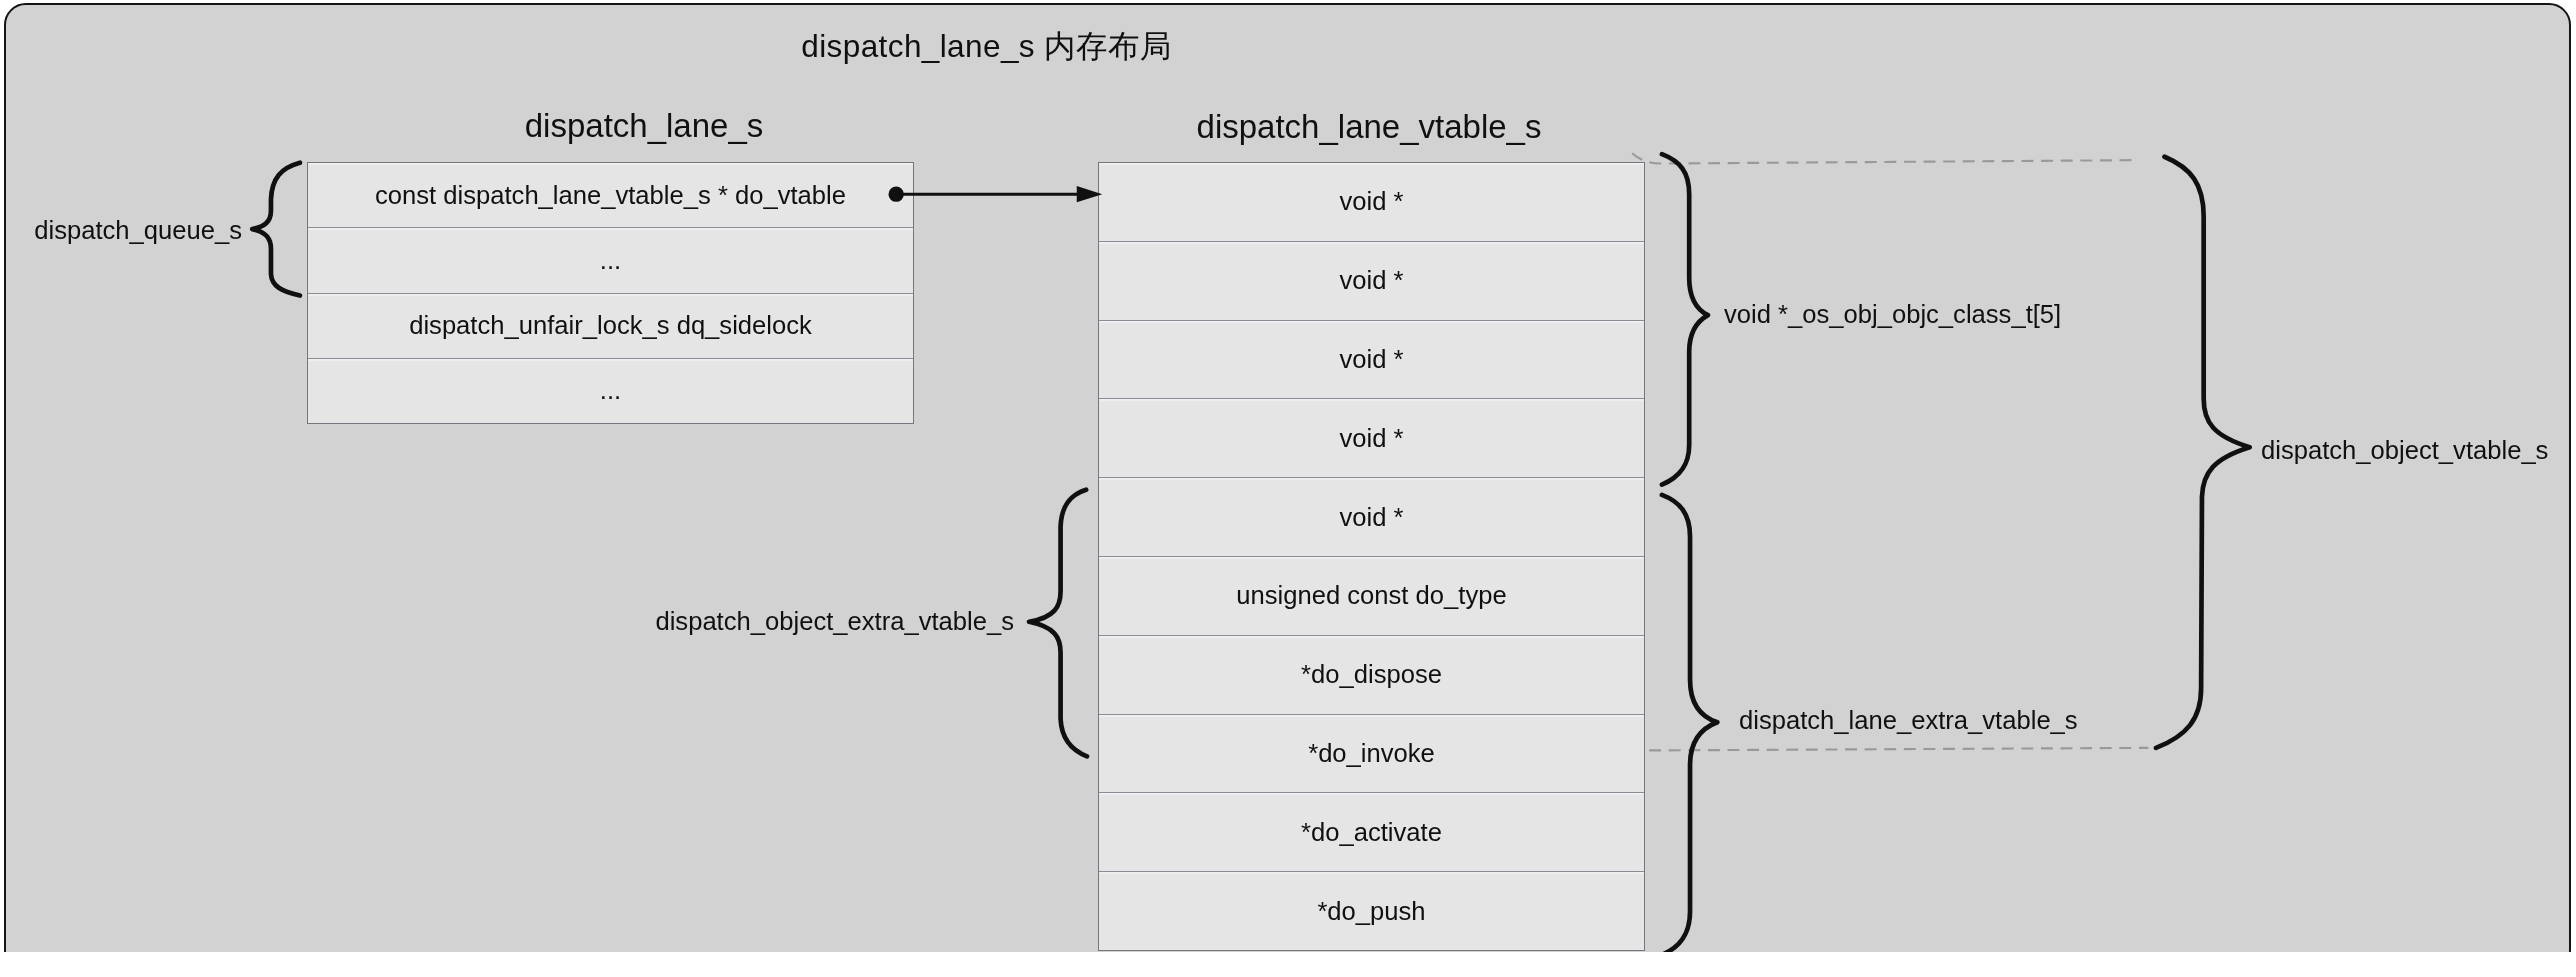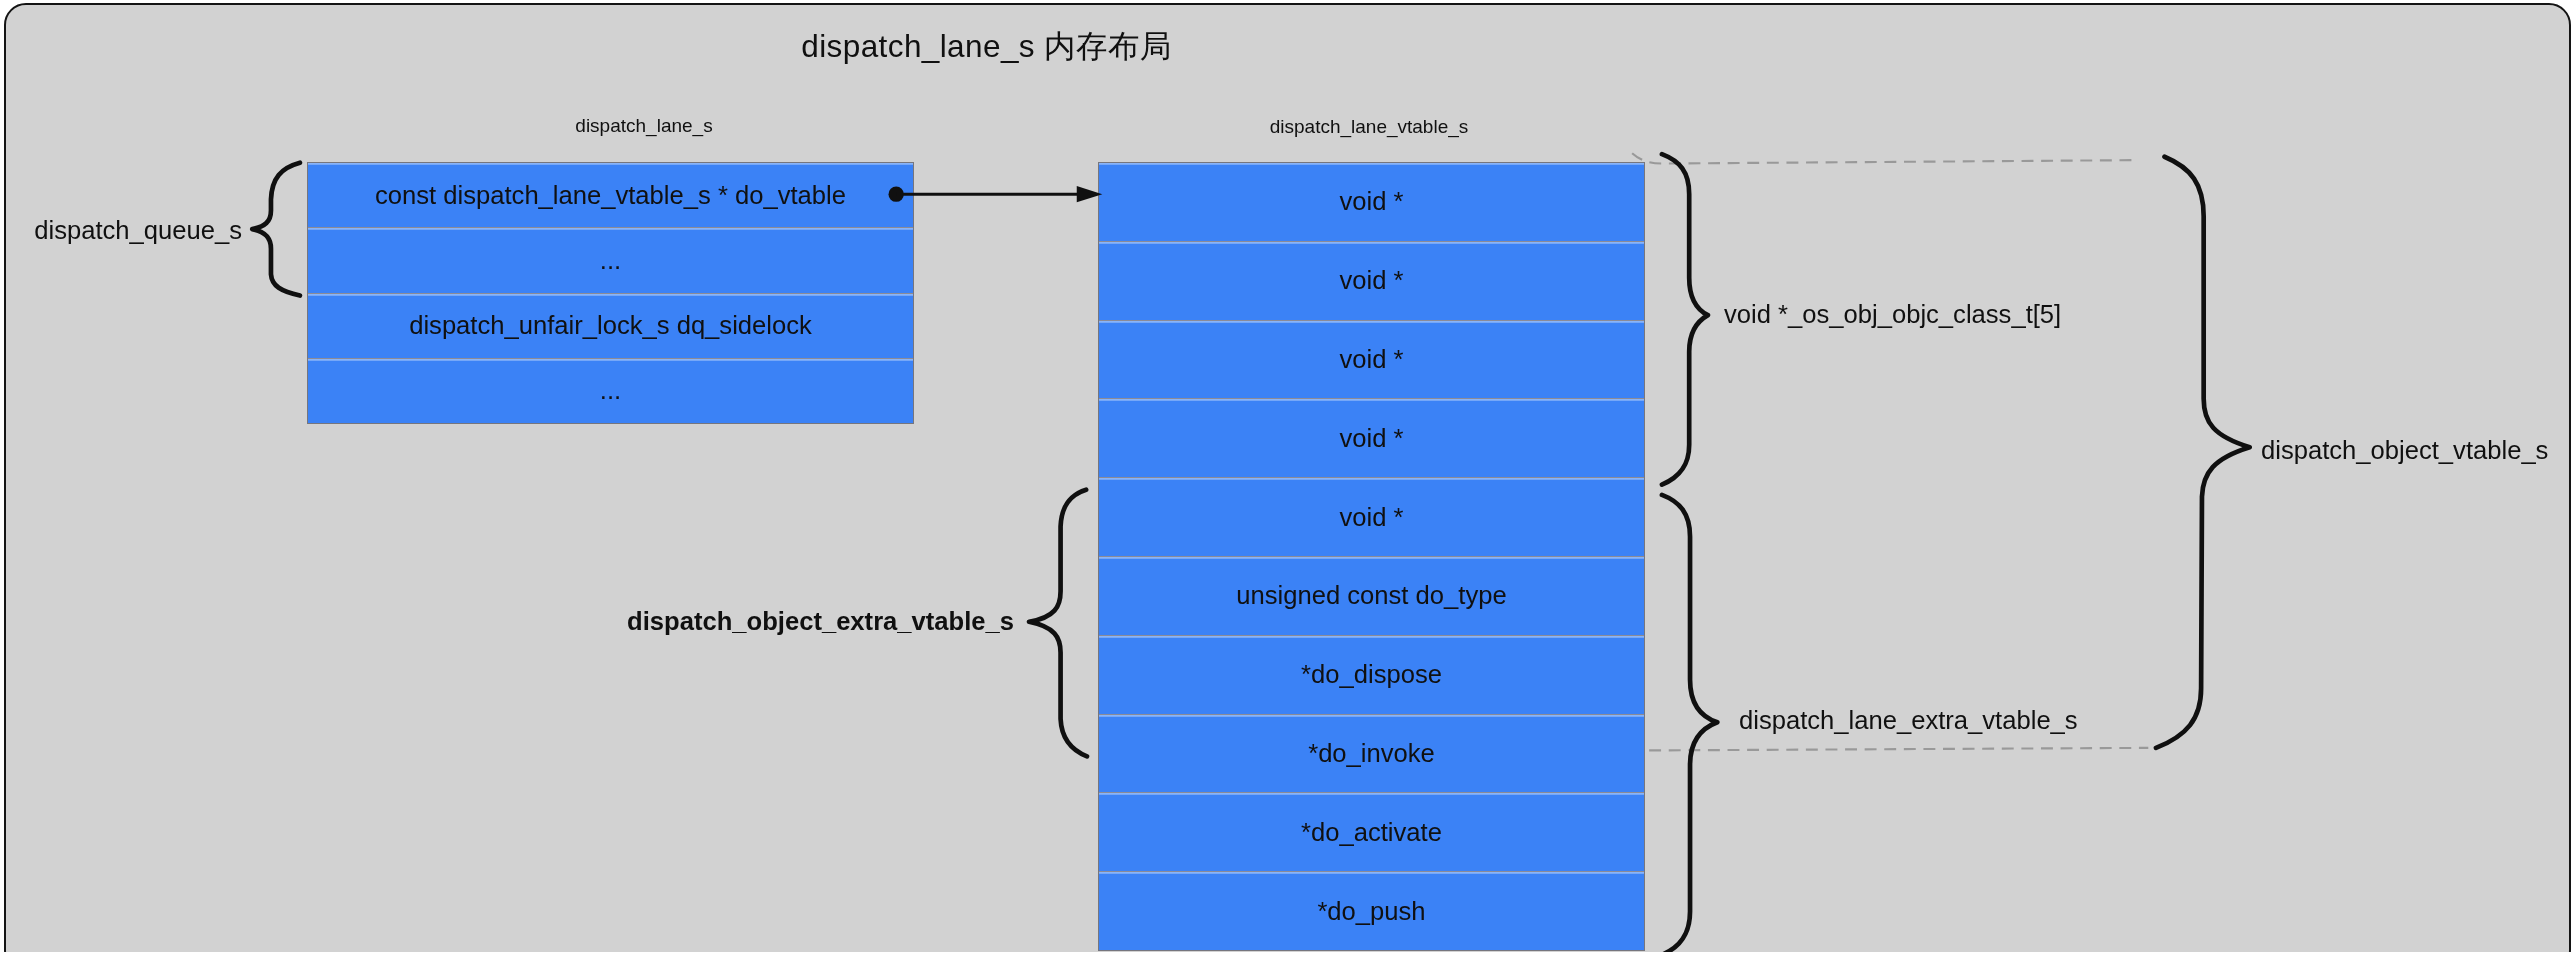--- a/index.html
+++ b/index.html
@@ -9,41 +9,41 @@
   }
   .frame{
     position:absolute;left:4.3px;top:3.4px;width:2567px;height:969px;box-sizing:border-box;
     border:2.6px solid #141414;border-radius:22px;background:#d2d2d2;
   }
   .title{
     position:absolute;left:731px;top:47px;width:511px;transform:translateY(-50%);
     text-align:center;font-size:31.5px;letter-spacing:0.4px;
   }
   .tbl-header{
-    position:absolute;width:426px;transform:translateY(-50%);text-align:center;font-size:19px;
+    position:absolute;width:426px;transform:translateY(-50%);text-align:center;font-size:33px;
   }
   .hdr-left{left:431px;top:126px;}
   .hdr-right{left:1156px;top:127px;}
   .mem-table{
     position:absolute;display:flex;flex-direction:column;box-sizing:border-box;
-    background:#3b82f6;border:1.7px solid #76767e;
+    background:#e5e5e5;border:1.7px solid #76767e;
   }
   .tbl-left{left:307px;top:162px;width:607px;height:262px;}
   .tbl-right{left:1098px;top:162px;width:547px;height:789px;}
   .mem-row{
     flex:1;display:flex;align-items:center;justify-content:center;
     font-size:25.6px;border-top:1.7px solid #8b8b96;
     box-shadow:inset 0 1.7px 0 rgba(255,255,255,0.4);
   }
   .mem-row:first-child{border-top:none;}
   .lbl{
     position:absolute;font-size:25.6px;white-space:nowrap;transform:translateY(-50%);
   }
   .lbl-queue{right:2334px;top:230px;text-align:right;margin-left:12px;}
-  .lbl-object-extra{right:1562px;top:621px;text-align:right;font-weight:bold;}
+  .lbl-object-extra{right:1562px;top:621px;text-align:right;}
   .lbl-objc-class{left:1724px;top:314px;}
   .lbl-lane-extra{left:1739px;top:720px;}
   .lbl-object-vtable{left:2261px;top:450px;}
   .overlay{position:absolute;left:0;top:0;width:2576px;height:977px;pointer-events:none;}
   .brace{fill:none;stroke:#101010;stroke-width:5.5;stroke-linecap:round;stroke-linejoin:round;}
   .dashed{fill:none;stroke:#999999;stroke-width:2.5;stroke-dasharray:14 9;}
   .arrow-line{stroke:#101010;stroke-width:3.5;}
   .arrow-solid{fill:#101010;stroke:none;}
   .watermark{
     position:absolute;right:6.8px;top:962px;transform:translateY(-50%);

